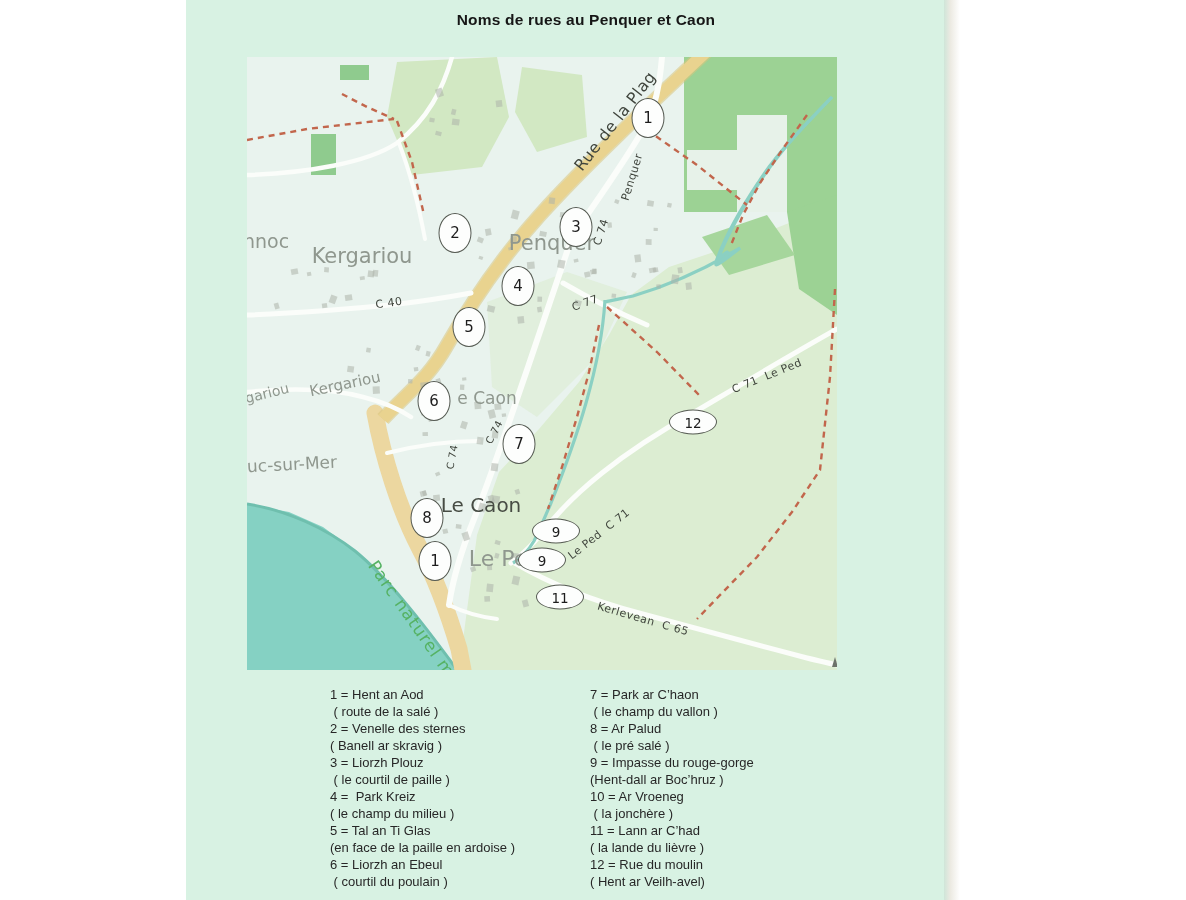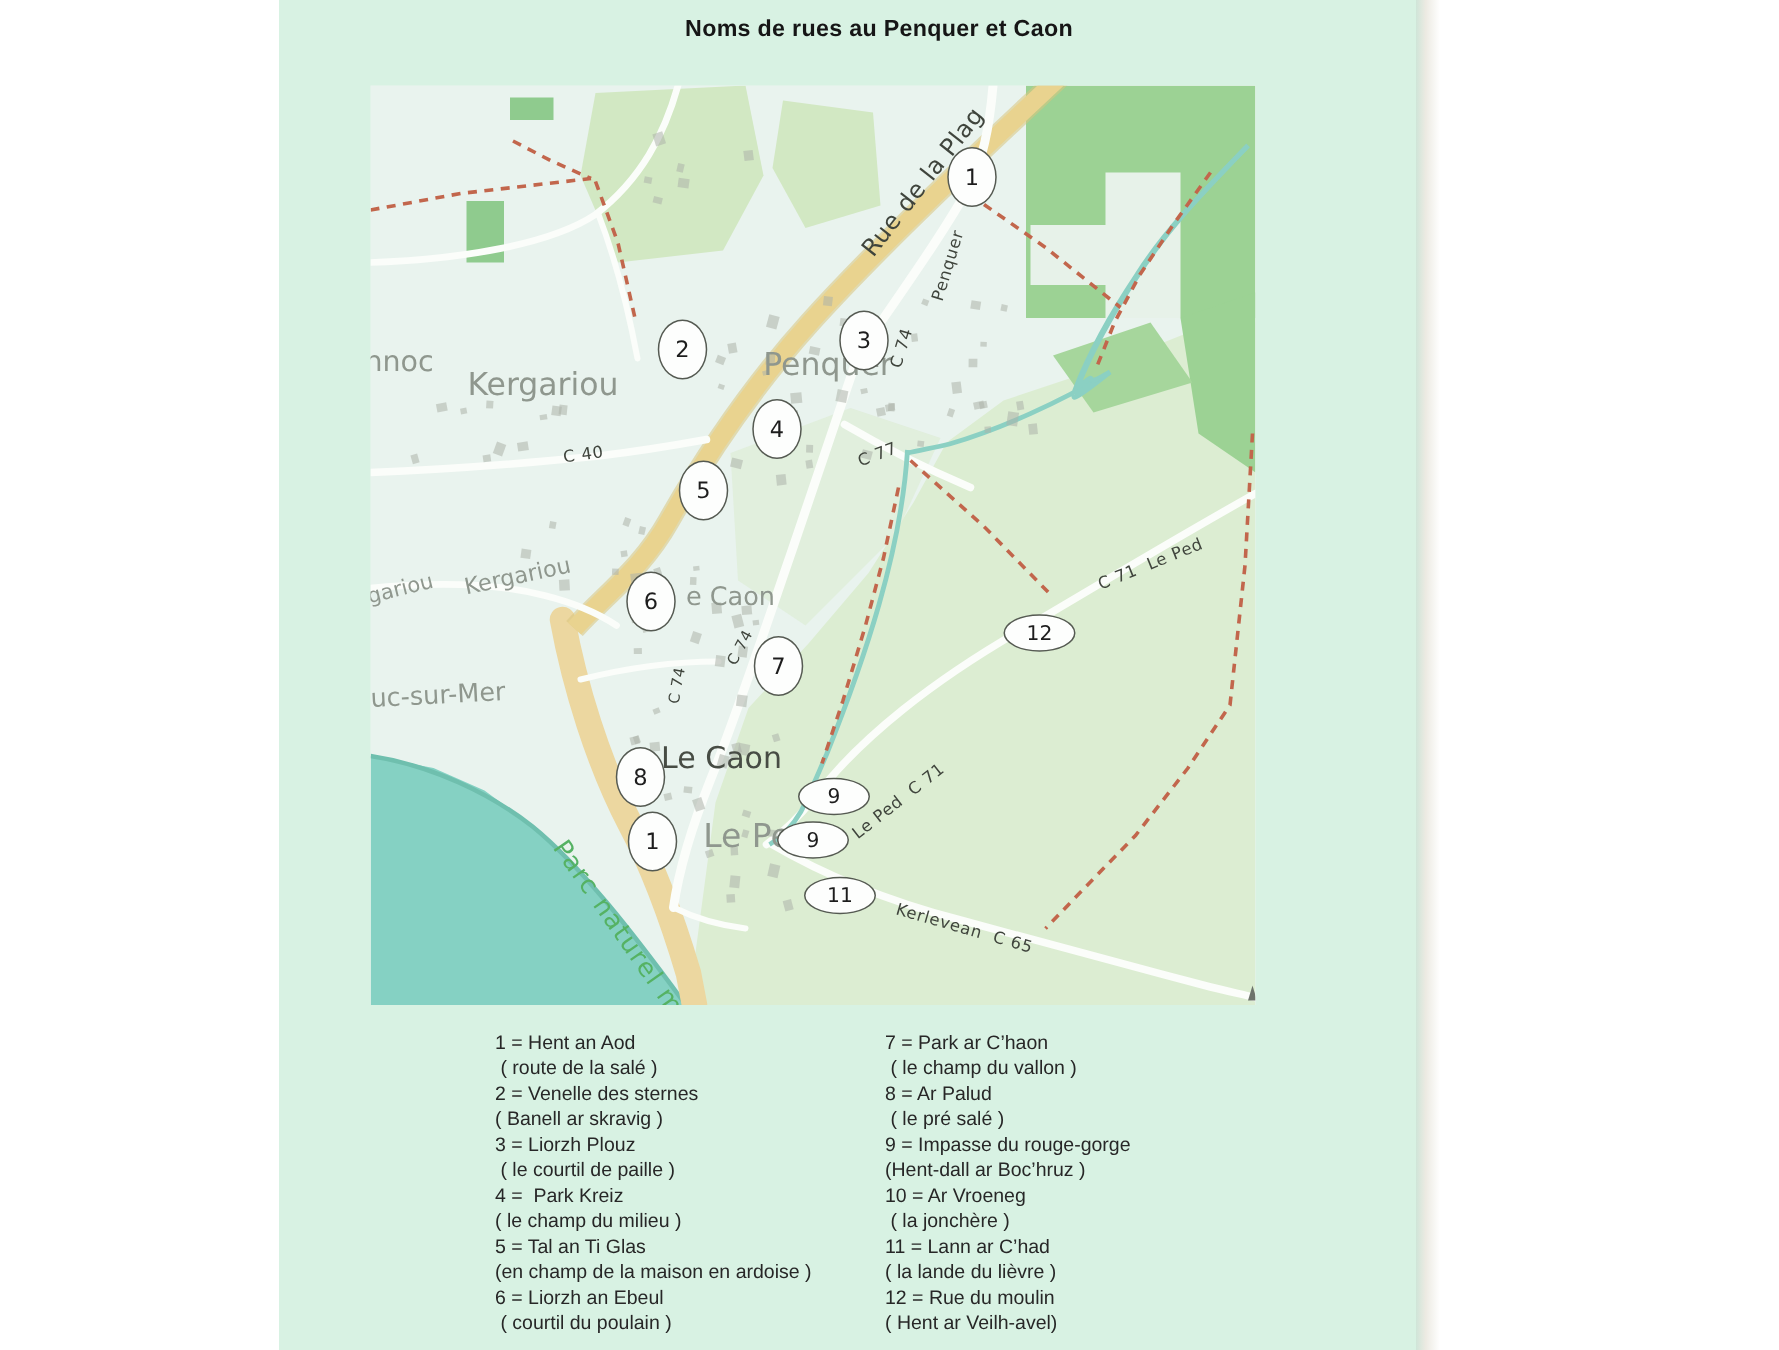--- a/index.html
+++ b/index.html
@@ -239,21 +239,21 @@
     <div id="legend-left" class="legend-col">
         <div class="leg-line">1 = Hent an Aod</div>
         <div class="leg-line"> ( route de la salé )</div>
         <div class="leg-line">2 = Venelle des sternes</div>
         <div class="leg-line">( Banell ar skravig )</div>
         <div class="leg-line">3 = Liorzh Plouz</div>
         <div class="leg-line"> ( le courtil de paille )</div>
         <div class="leg-line">4 =  Park Kreiz</div>
         <div class="leg-line">( le champ du milieu )</div>
         <div class="leg-line">5 = Tal an Ti Glas</div>
-        <div class="leg-line">(en champ de la maison en ardoise )</div>
+        <div class="leg-line">(en face de la paille en ardoise )</div>
         <div class="leg-line">6 = Liorzh an Ebeul</div>
         <div class="leg-line"> ( courtil du poulain )</div>
       </div>
     <div id="legend-right" class="legend-col">
         <div class="leg-line">7 = Park ar C’haon</div>
         <div class="leg-line"> ( le champ du vallon )</div>
         <div class="leg-line">8 = Ar Palud</div>
         <div class="leg-line"> ( le pré salé )</div>
         <div class="leg-line">9 = Impasse du rouge-gorge</div>
         <div class="leg-line">(Hent-dall ar Boc’hruz )</div>

